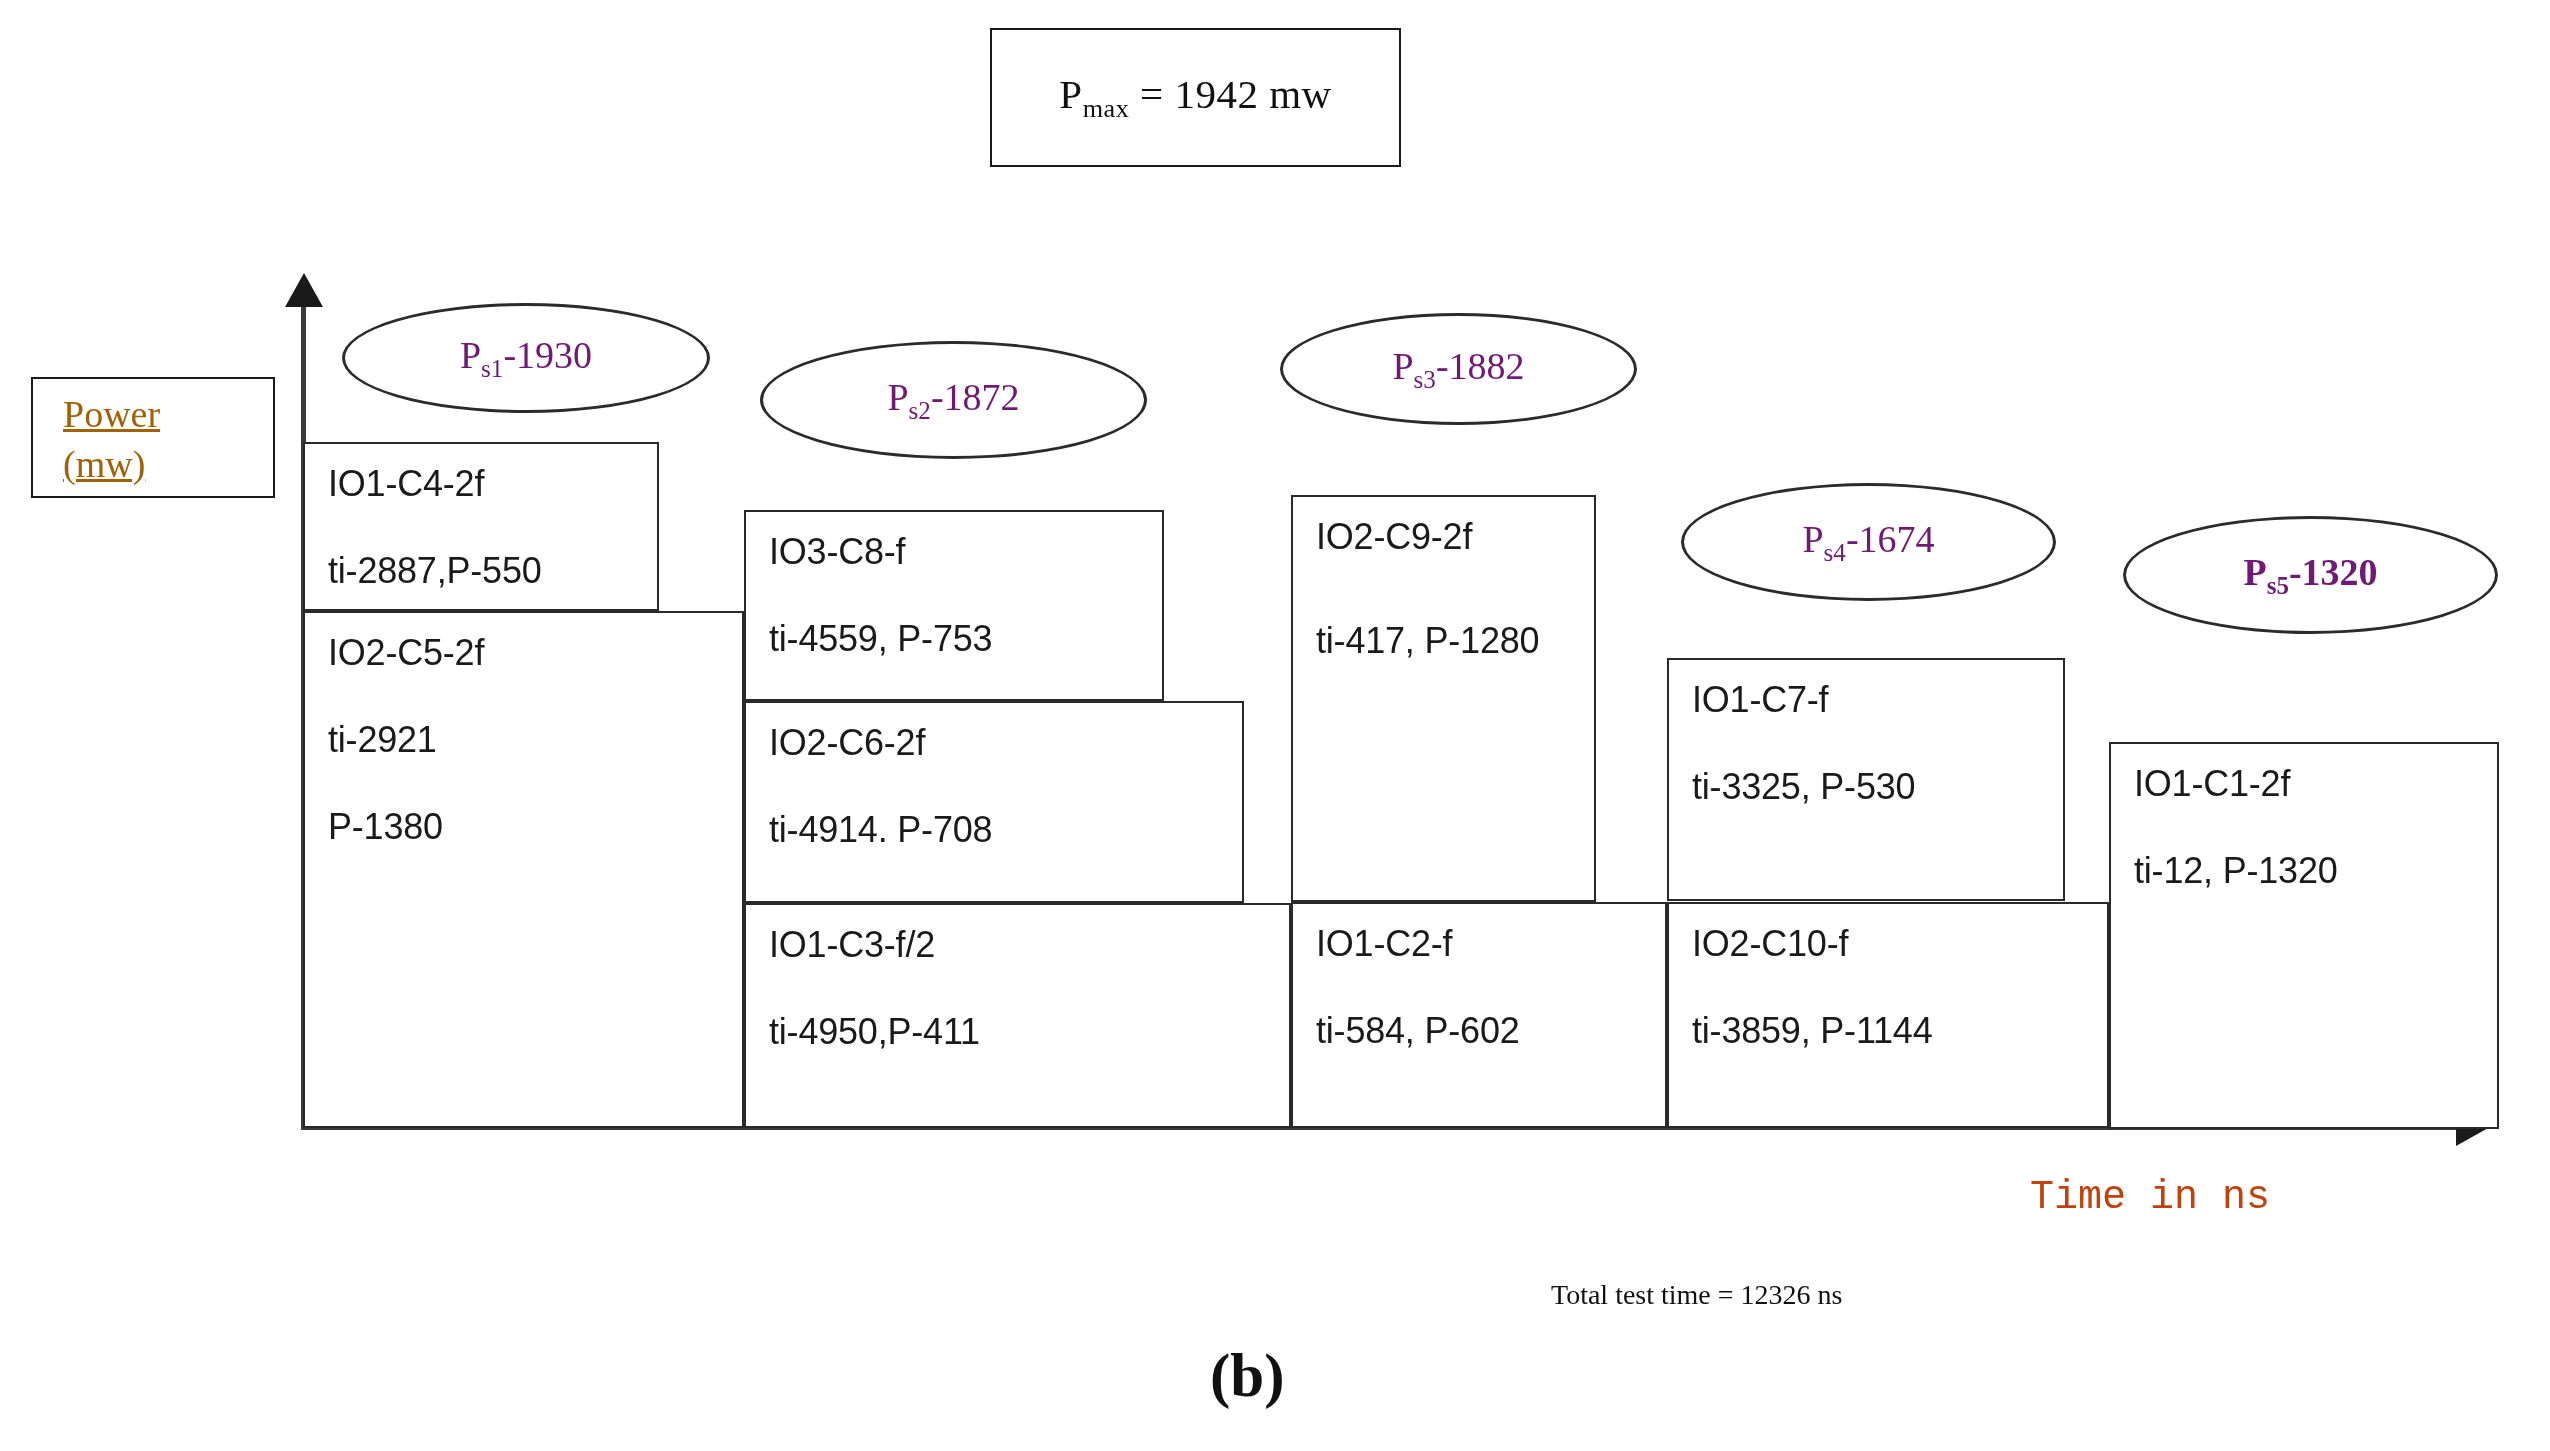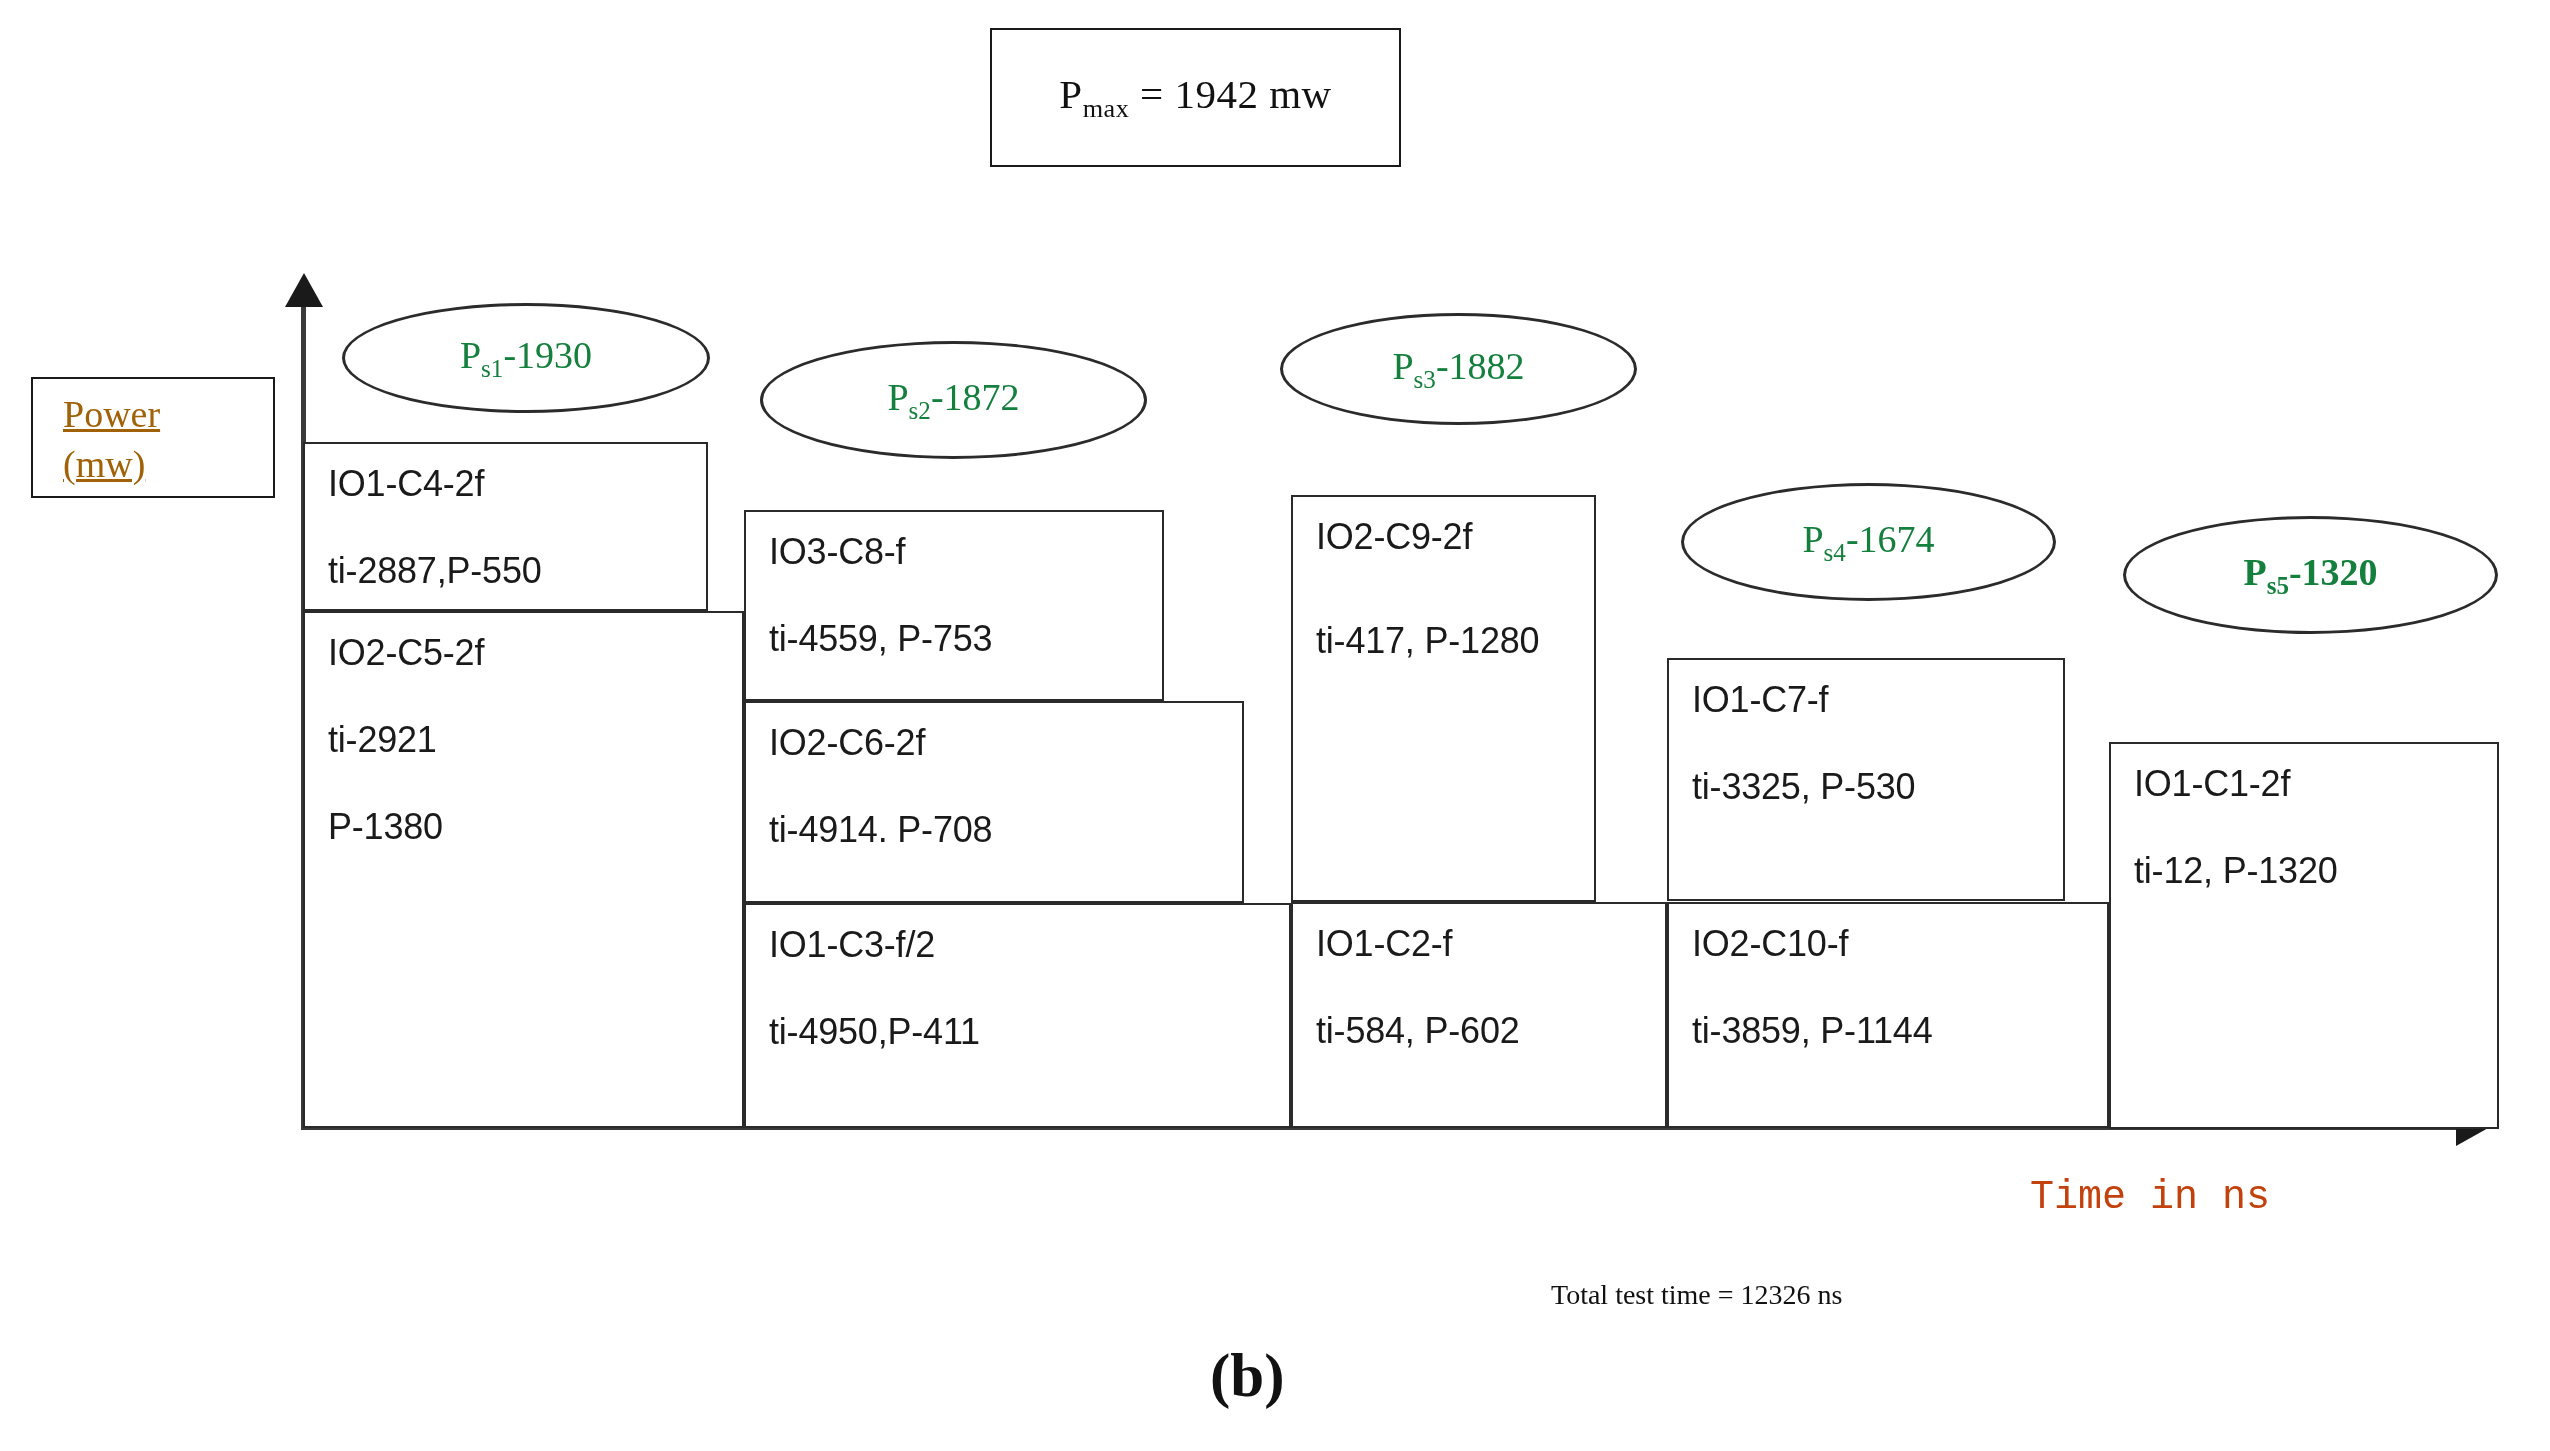--- a/index.html
+++ b/index.html
@@ -51,21 +51,21 @@
   .blk .l2{top:106px;}
   .blk .l3{top:193px;}
   .blk.wrap .l2{white-space:normal;width:calc(100% - 45px);line-height:2.1;}
 
   
   .ell{
     position:absolute;border:3.8px solid #2b2b2b;border-radius:50%;background:#fff;
     display:flex;align-items:center;justify-content:center;
   }
   .ell-text{
-    font-family:"Liberation Serif",serif;font-size:38px;color:#15803d;white-space:nowrap;
+    font-family:"Liberation Serif",serif;font-size:38px;color:#701a75;white-space:nowrap;
   }
   .ell-text sub{font-size:.66em;}
 
   
   .time-label{
     position:absolute;left:2018px;top:1175px;
     font-family:Liberation Mono, monospace;font-size:40px;color:#c2410c;white-space:nowrap;
   }
   .total-label{
     position:absolute;left:1539px;top:1279px;
@@ -92,21 +92,21 @@
 
   <div class="y-axis"></div>
   <div class="y-arrow"></div>
   <div class="x-axis"></div>
   <div class="x-arrow"></div>
 
   <div class="ell" style="left:330px;top:303px;width:362px;height:104px;">
     <span class="ell-text"><span>P</span><sub>s1</sub><span>-1930</span></span>
   </div>
 
-  <div class="blk" style="left:291px;top:442px;width:405px;height:169px;">
+  <div class="blk" style="left:291px;top:442px;width:356px;height:169px;">
     <div class="l1">IO1-C4-2f</div>
     <div class="l2">ti-2887,P-550</div>
   </div>
 
   <div class="blk" style="left:291px;top:611px;width:441px;height:517px;">
     <div class="l1">IO2-C5-2f</div>
     <div class="l2">ti-2921</div>
     <div class="l3">P-1380</div>
   </div>
 

